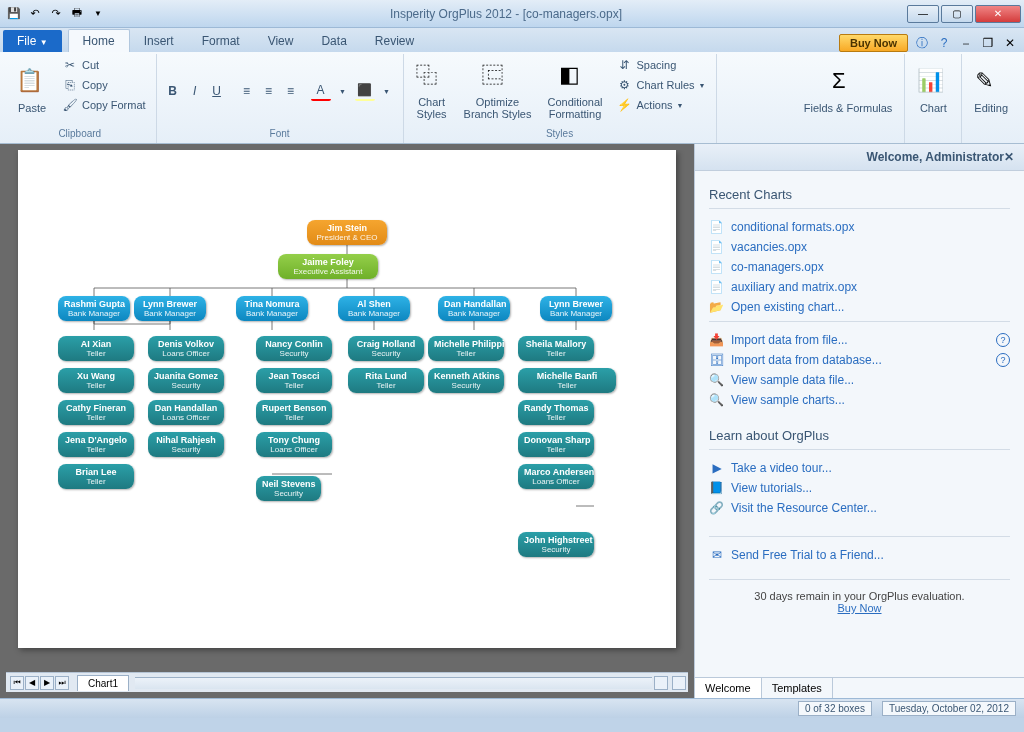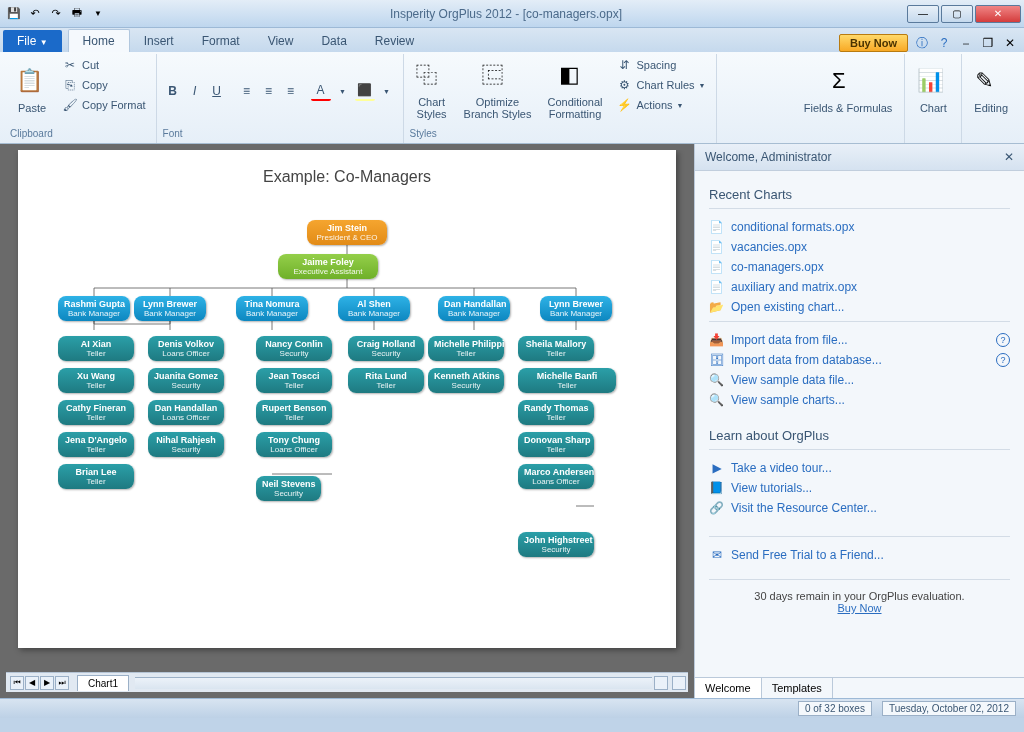--- a/index.html
+++ b/index.html
@@ -20,21 +20,21 @@
 .ribbon-tabs { height: 24px; background: linear-gradient(#d9e6f3,#c5d9ed); display: flex; align-items: flex-end; padding-left: 3px; }
 .file-tab { background: #1b6ac9; color: white; padding: 4px 14px; margin-right: 6px; cursor: pointer; font-size: 12px; border-radius: 2px 2px 0 0; }
 .tab { padding: 4px 14px; cursor: pointer; font-size: 12px; color: #3a5673; }
 .tab.active { background: #f5f9fd; border: 1px solid #b1c7de; border-bottom: none; border-radius: 2px 2px 0 0; }
 .ribbon-right { margin-left: auto; display: flex; align-items: center; gap: 6px; padding-right: 6px; }
 .buynow { background: linear-gradient(#ffd96a,#f8a925); border: 1px solid #b97b10; padding: 2px 10px; border-radius: 2px; font-size: 11px; font-weight: bold; color: #4a3300; cursor: pointer; }
 
 
 .ribbon { height: 92px; background: linear-gradient(#f6fafd,#e6eff8); border-bottom: 1px solid #a7bdd2; display: flex; padding: 2px 4px 0 4px; }
 .group { border-right: 1px solid #cdd9e6; display: flex; flex-direction: column; padding: 2px 6px; }
-.group-label { text-align: left; font-size: 10px; color: #5a7a9c; margin-top: auto; padding: 2px 0; }
+.group-label { text-align: center; font-size: 10px; color: #5a7a9c; margin-top: auto; padding: 2px 0; }
 .group-body { display: flex; gap: 4px; flex: 1; }
 .bigbtn { display: flex; flex-direction: column; align-items: center; justify-content: center; padding: 2px 6px; cursor: pointer; border-radius: 2px; min-width: 40px; }
 .bigbtn-label { font-size: 11px; color: #3a5673; margin-top: 2px; text-align: center; }
 .smallbtns { display: flex; flex-direction: column; gap: 2px; }
 .smallbtn { display: flex; align-items: center; gap: 4px; padding: 1px 4px; cursor: pointer; font-size: 11px; color: #3a5673; border-radius: 2px; }
 .icon { width: 16px; height: 16px; display: inline-flex; align-items: center; justify-content: center; font-size: 12px; }
 .icon-big { width: 32px; height: 32px; font-size: 22px; }
 .font-btn-row { display: flex; gap: 2px; align-items: center; }
 .fbtn { width: 20px; height: 20px; display: flex; align-items: center; justify-content: center; cursor: pointer; color: #3a5673; border-radius: 2px; font-size: 12px; }
 
@@ -50,21 +50,21 @@
 .node .n-title { font-size: 8px; opacity: 0.9; white-space: nowrap; }
 .n-orange { background: linear-gradient(#f5a52f,#e28b17); }
 .n-green { background: linear-gradient(#94cf4a,#6fb029); }
 .n-blue { background: linear-gradient(#2eb2e6,#0d87c0); }
 .n-teal { background: linear-gradient(#2b9fa8,#1e7a81); }
 svg.lines { position: absolute; top: 0; left: 0; width: 100%; height: 100%; pointer-events: none; }
 svg.lines line { stroke: #555; stroke-width: 0.8; }
 
 
 .sidepanel { width: 330px; background: #f3f7fb; border-left: 1px solid #bac9da; display: flex; flex-direction: column; }
-.sp-header { background: linear-gradient(#e9f0f8,#d5e2f0); padding: 6px 10px; font-weight: normal; color: #3a5673; font-size: 12px; border-bottom: 1px solid #c1cedd; display: flex; justify-content: space-between; }
+.sp-header { background: linear-gradient(#e9f0f8,#d5e2f0); padding: 6px 10px; font-weight: bold; color: #3a5673; font-size: 12px; border-bottom: 1px solid #c1cedd; display: flex; justify-content: flex-end; }
 .sp-content { padding: 8px 14px; flex: 1; overflow-y: auto; font-size: 12px; }
 .sp-section-title { color: #3a5673; font-size: 13px; margin: 8px 0 6px 0; }
 .sp-hr { border: none; border-top: 1px solid #d3dce6; margin: 4px 0 8px 0; }
 .sp-link { display: flex; align-items: center; gap: 6px; color: #2a6dc0; cursor: pointer; padding: 2px 0; }
 .sp-help { margin-left: auto; color: #2a6dc0; width: 14px; height: 14px; border: 1px solid #2a6dc0; border-radius: 50%; text-align: center; font-size: 9px; line-height: 12px; }
 .sp-trial { text-align: center; color: #444; margin-top: 14px; font-size: 11px; border-top: 1px solid #d3dce6; padding-top: 10px; }
 .sp-trial a { color: #2a6dc0; text-decoration: underline; cursor: pointer; }
 .sp-tabs { display: flex; border-top: 1px solid #bac9da; }
 .sp-tab { padding: 4px 10px; font-size: 11px; cursor: pointer; border-right: 1px solid #bac9da; }
 .sp-tab.active { background: #fff; }
@@ -233,21 +233,20 @@
       </div>
     </div>
     <div class="group-label">&nbsp;</div>
   </div>
 </div>
 
 <div class="workspace">
   <div class="canvas-area">
     <div class="canvas-wrap">
       <div class="canvas">
-        <div class="chart-title">Example: Co-Managers</div>
         <div class="org" id="org">
           <svg class="lines" id="lines">
               <line x1="329" y1="22" x2="329" y2="34"></line>
               <line x1="329" y1="56" x2="329" y2="68"></line>
               <line x1="76" y1="68" x2="558" y2="68"></line>
               <line x1="76" y1="68" x2="76" y2="76"></line>
               <line x1="152" y1="68" x2="152" y2="76"></line>
               <line x1="254" y1="68" x2="254" y2="76"></line>
               <line x1="356" y1="68" x2="356" y2="76"></line>
               <line x1="456" y1="68" x2="456" y2="76"></line>

